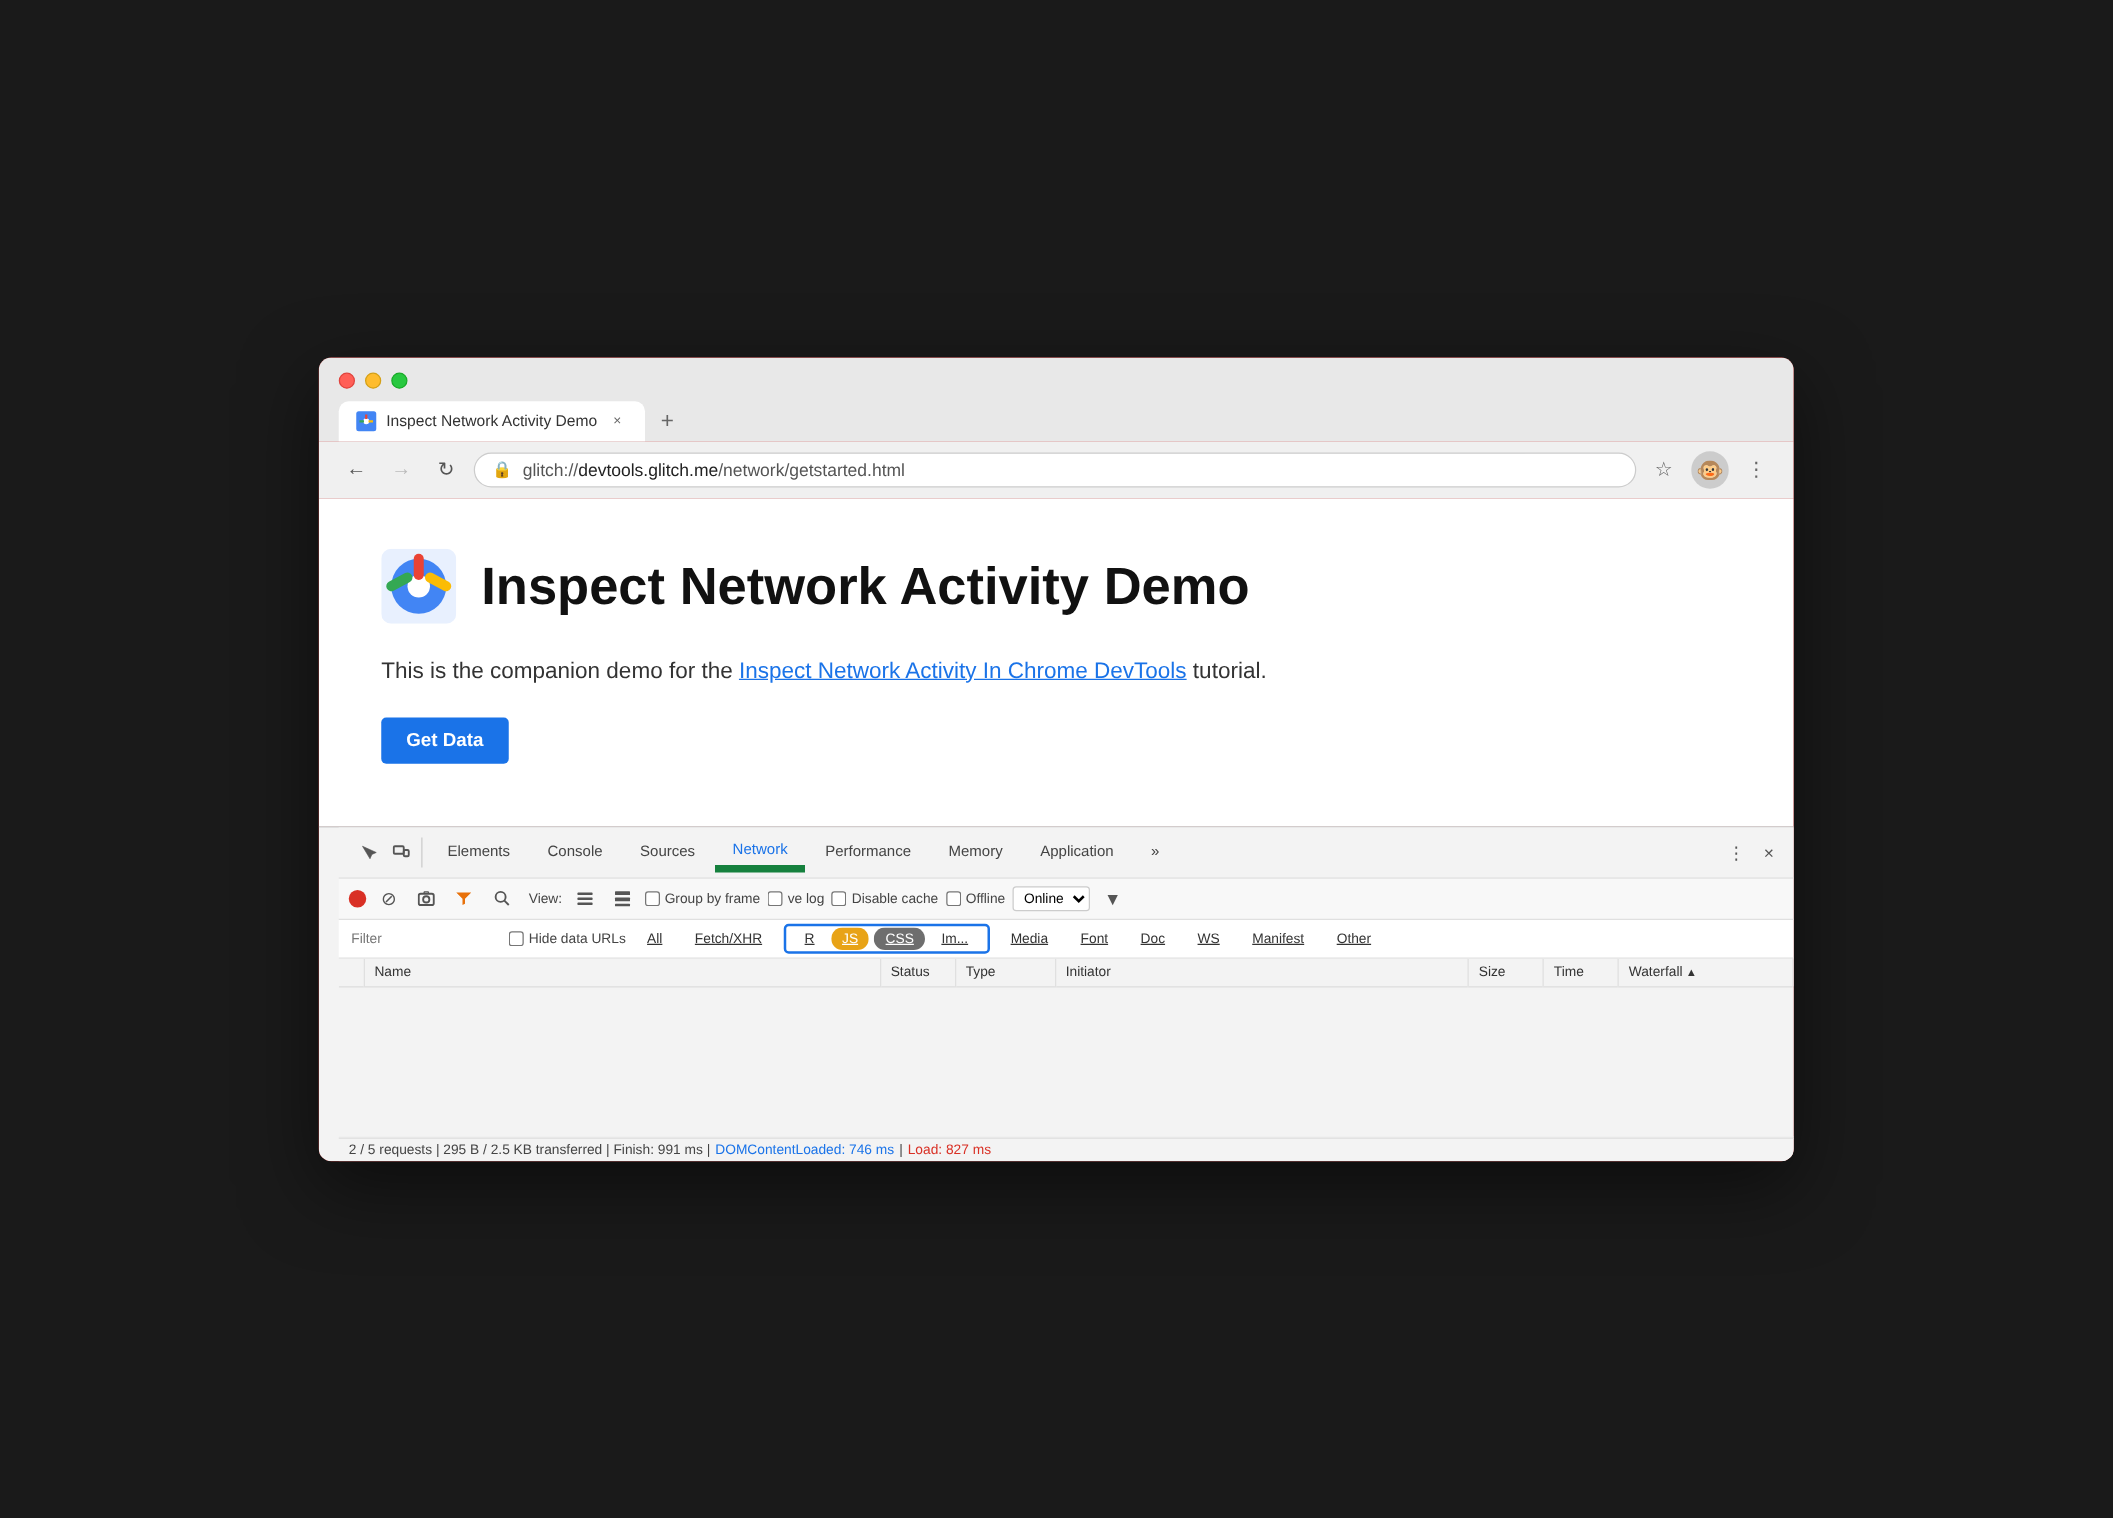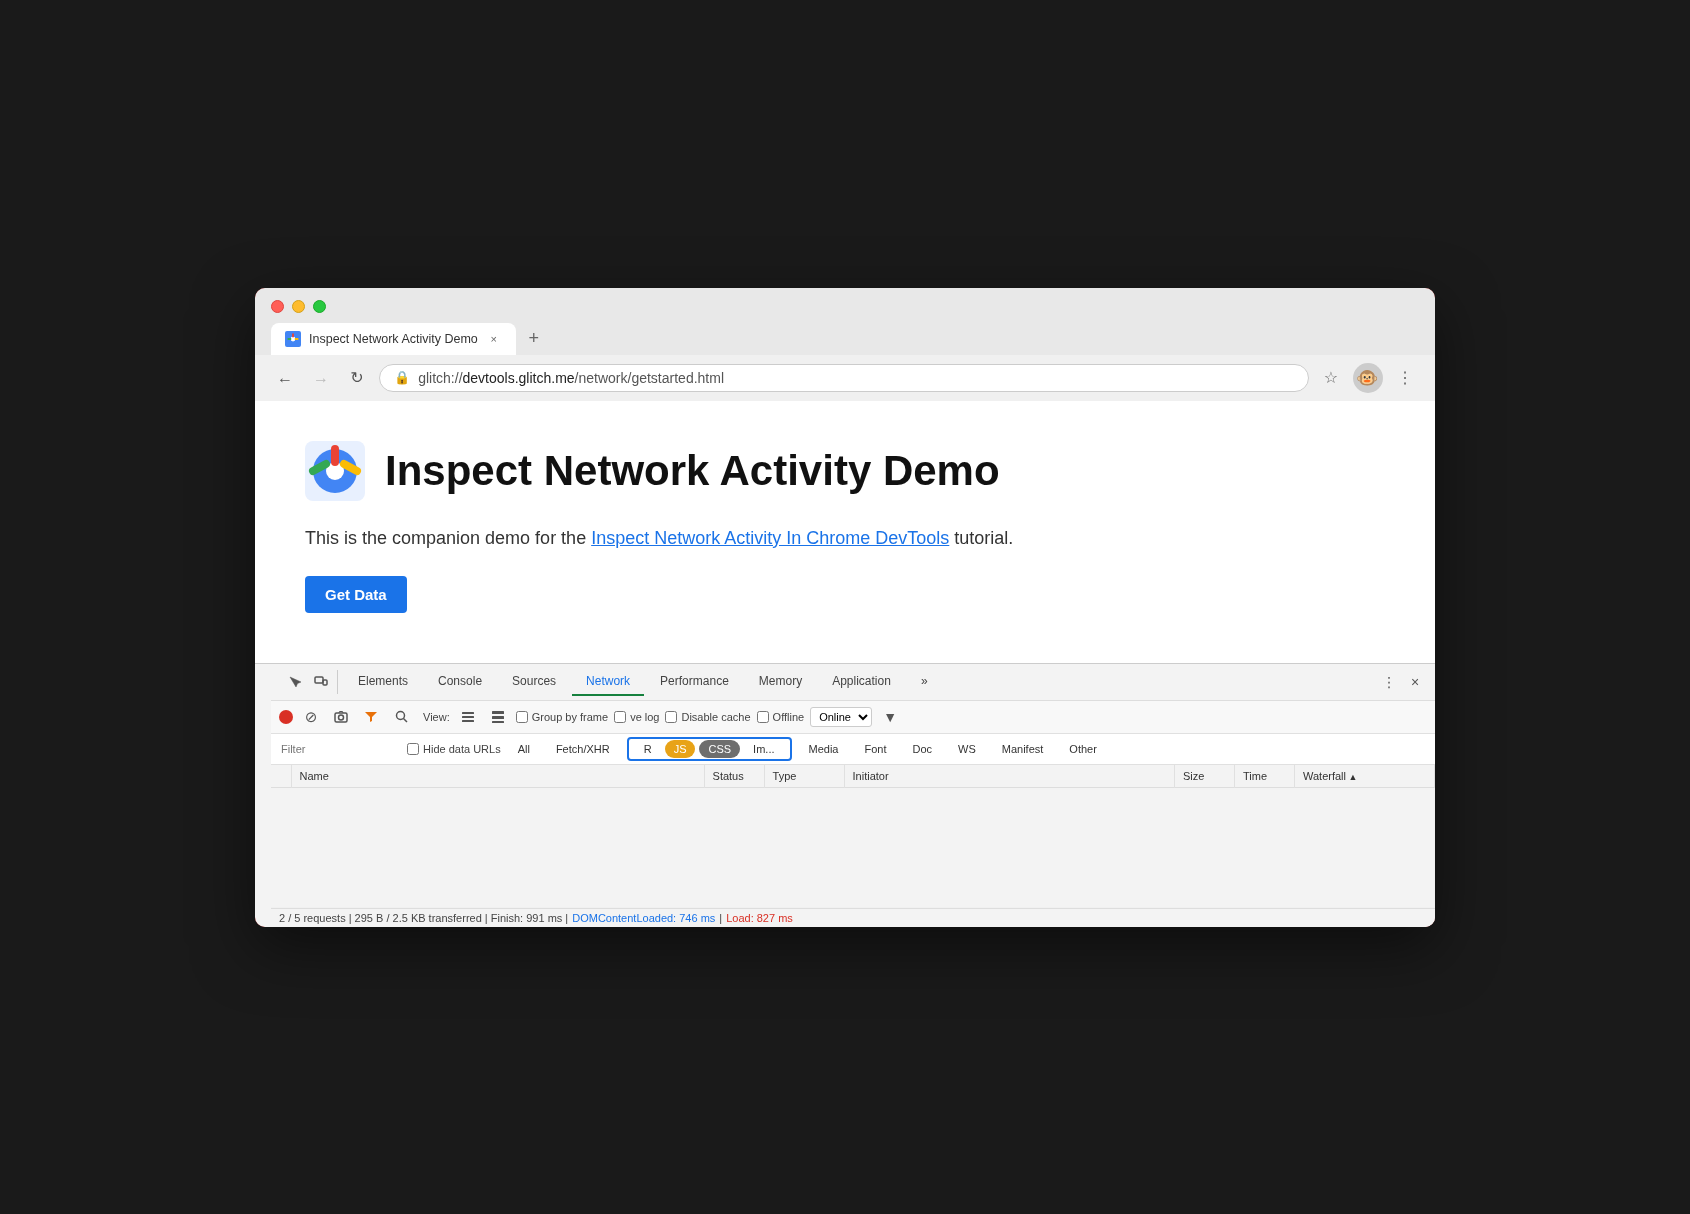--- a/index.html
+++ b/index.html
@@ -244,21 +244,21 @@
     .devtools-tab {
       padding: 6px 14px;
       font-size: 12px;
       color: #444;
       cursor: pointer;
       border-bottom: 2px solid transparent;
       white-space: nowrap;
     }
 
     .devtools-tab.active {
-      border-bottom: 2px solid #15803d;
+      border-bottom: 6px solid #15803d;
       color: #1a73e8;
     }
 
     .devtools-separator {
       flex: 1;
     }
 
     .devtools-icon-btn {
       width: 24px;
       height: 24px;
@@ -345,20 +345,21 @@
     }
 
     .filter-type-btn {
       padding: 2px 8px;
       font-size: 11px;
       border-radius: 10px;
       cursor: pointer;
       color: #333;
       border: 1px solid transparent;
       white-space: nowrap;
+      text-decoration: underline;
     }
 
     .filter-type-btn.active-js {
       background: #e8a317;
       color: white;
       border-radius: 10px;
     }
 
     .filter-type-btn.active-css {
       background: #6e6e6e;

